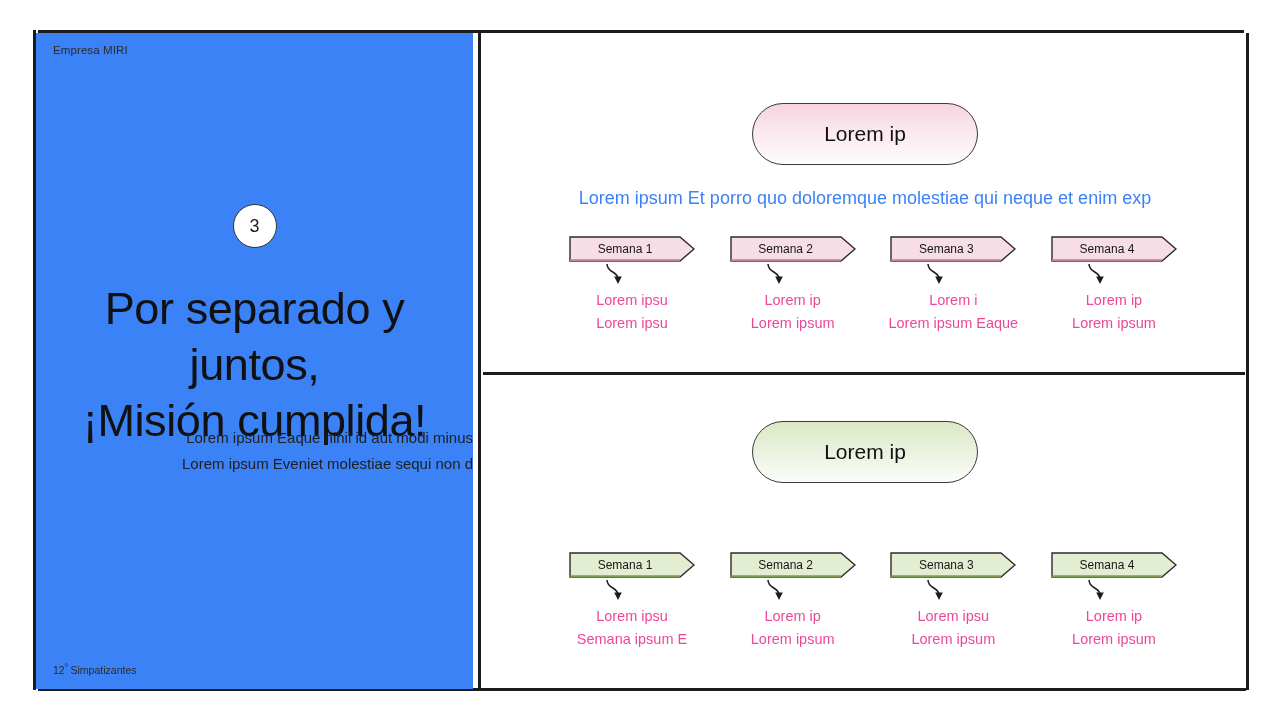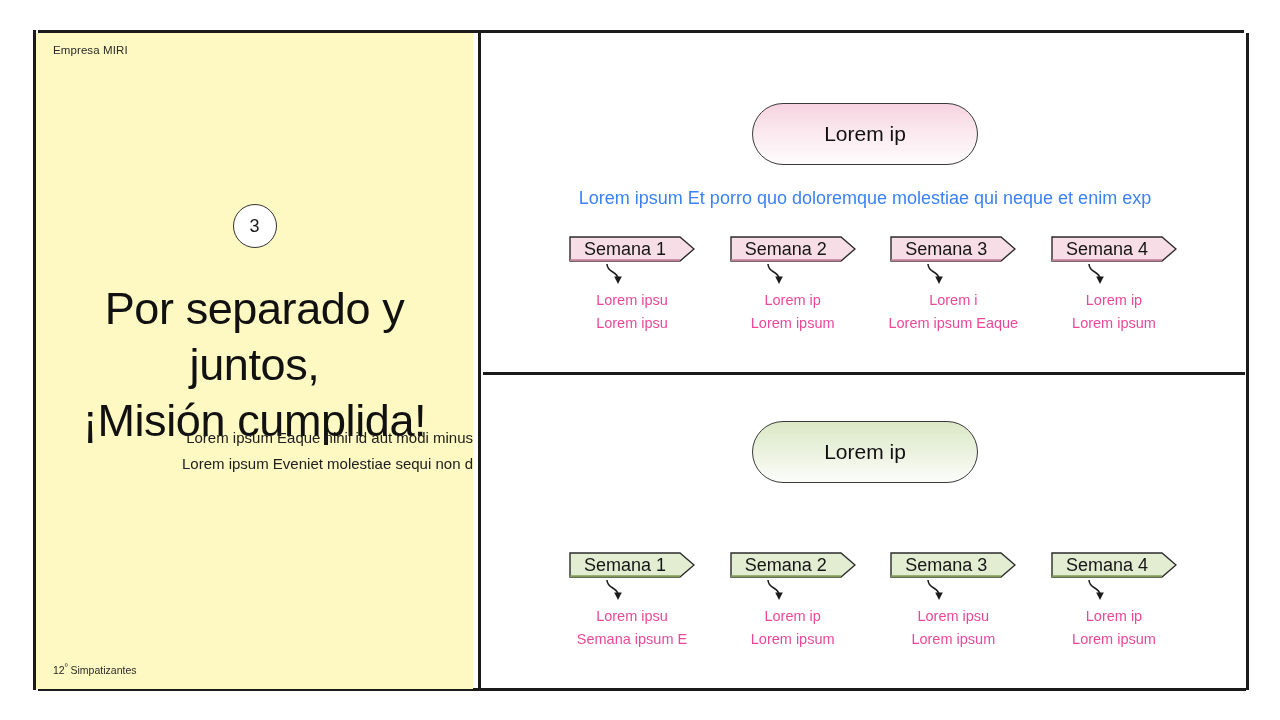--- a/index.html
+++ b/index.html
@@ -56,21 +56,21 @@
     background: #1b1b1b;
   }
 
   
   .left-panel {
     position: absolute;
     left: 36px;
     top: 33px;
     width: 437px;
     height: 656px;
-    background: #fef9c3;
+    background: #3b82f6;
     box-sizing: border-box;
   }
   .brand {
     position: absolute;
     left: 17px;
     top: 11px;
     font-size: 11.5px;
     color: #2a2a2a;
     letter-spacing: 0.1px;
   }
@@ -219,21 +219,21 @@
   }
   .chev-label {
     position: absolute;
     left: 0;
     top: 0;
     width: 112px;
     height: 26px;
     display: flex;
     align-items: center;
     justify-content: center;
-    font-size: 18px;
+    font-size: 12px;
     color: #161616;
     pointer-events: none;
   }
 
   .down-arrow {
     width: 36px;
     height: 22px;
     margin-top: 1px;
     margin-left: -26px;
   }

